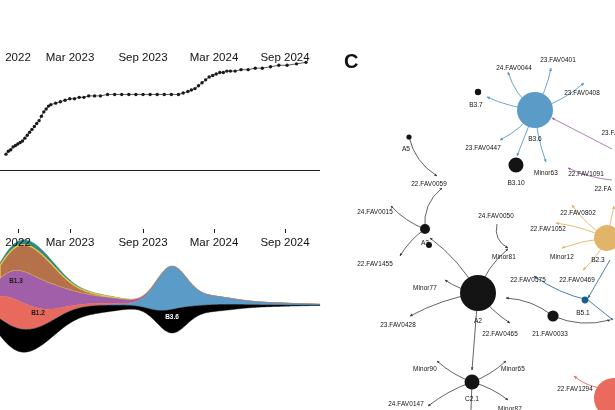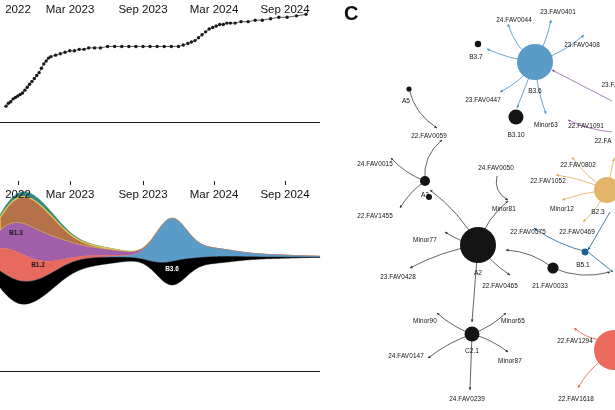--- a/index.html
+++ b/index.html
@@ -1,18 +1,18 @@
 <!DOCTYPE html>
 <html><head>
 <meta charset="utf-8">
 <style>
   html,body{margin:0;padding:0;background:#ffffff;}
   body{width:615px;height:410px;position:relative;overflow:hidden;
        font-family:"Liberation Sans",sans-serif;color:#111;}
-  .figure{position:absolute;inset:0;}
+  .figure{position:absolute;inset:0;margin-top:48px;}
   .panel{position:absolute;}
 
   
   #panel-top{left:0;top:0;width:320px;height:140px;}
   #panel-bottom{left:0;top:185px;width:320px;height:225px;}
 
   .axis-line{position:absolute;left:0;right:0;height:0;border-top:1px solid #1a1a1a;}
   .tick{position:absolute;width:1px;height:4px;background:#1a1a1a;top:-4px;}
   .ticklabel{position:absolute;top:3px;transform:translateX(-50%);
              font-size:11.5px;white-space:nowrap;color:#111;letter-spacing:0px;}

